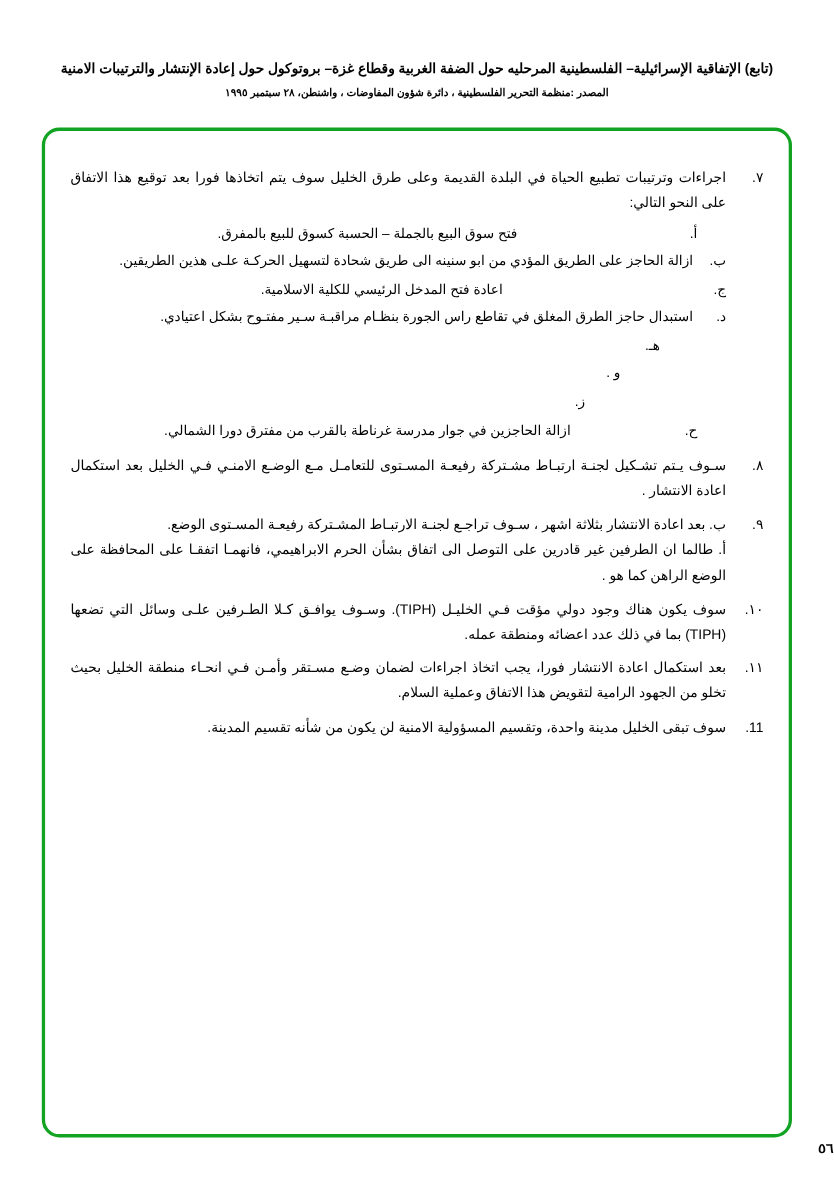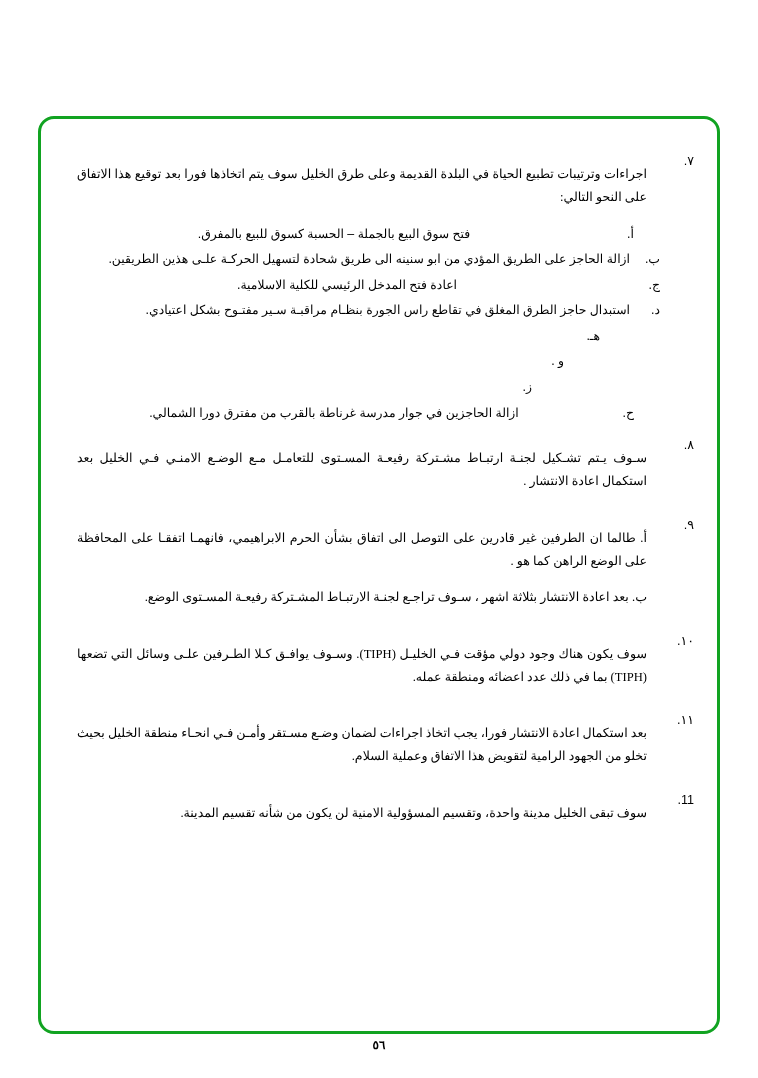--- a/index.html
+++ b/index.html
@@ -73,22 +73,21 @@
     width: 34px;
     text-align: right;
     padding-left: 6px;
     box-sizing: border-box;
     white-space: nowrap;
   }
   .clause-body {
     flex: 1 1 auto;
   }
   .clause-body p {
-    margin: 13px;
-    font-family: Liberation Serif, serif;
+    margin: 0;
   }
   .sublist {
     margin-top: 4px;
   }
   .subclause {
     display: flex;
     flex-direction: row;
     font-size: 12.4px;
     line-height: 1.9;
     margin-bottom: 2px;
@@ -108,30 +107,34 @@
   .indent-1 { padding-right: 26px; }
   .indent-2 { padding-right: 60px; }
   .indent-3 { padding-right: 96px; }
   .indent-4 { padding-right: 128px; }
   .justify { text-align: justify; text-align-last: right; }
   .page-number {
     position: absolute;
     bottom: 26px;
     left: 0;
     right: 0;
-    text-align: center;
     font-size: 12px;
     font-weight: bold;
+    font-family: Liberation Mono, monospace;
   }
 </style>
 </head>
 <body>
 
 <div class="page">
 
+  <div class="header-block">
+    <div class="header-title">(تابع) الإتفاقية الإسرائيلية– الفلسطينية المرحليه حول الضفة الغربية وقطاع غزة– بروتوكول حول إعادة الإنتشار والترتيبات الامنية</div>
+    <div class="header-source">المصدر :منظمة التحرير الفلسطينية ، دائرة شؤون المفاوضات ، واشنطن، ٢٨ سبتمبر ١٩٩٥</div>
+  </div>
 
   <div class="green-frame"></div>
 
   <div class="content">
 
     <div class="clause">
       <div class="clause-num">٧.</div>
       <div class="clause-body">
         <p class="justify">اجراءات وترتيبات تطبيع الحياة في البلدة القديمة وعلى طرق الخليل سوف يتم    اتخاذها فورا بعد توقيع هذا الاتفاق على النحو التالي:</p>
         <div class="sublist">
@@ -171,22 +174,22 @@
     <div class="clause">
       <div class="clause-num">٨.</div>
       <div class="clause-body">
         <p class="justify">سـوف يـتم تشـكيل لجنـة ارتبـاط مشـتركة رفيعـة المسـتوى للتعامـل مـع الوضـع الامنـي فـي الخليل بعد استكمال اعادة الانتشار .</p>
       </div>
     </div>
 
     <div class="clause">
       <div class="clause-num">٩.</div>
       <div class="clause-body">
+        <p class="justify">ب. بعد اعادة الانتشار بثلاثة اشهر ، سـوف تراجـع لجنـة الارتبـاط المشـتركة رفيعـة المسـتوى الوضع.</p>
         <p class="justify">أ. طالما ان الطرفين غير قادرين على التوصل الى اتفاق بشأن الحرم الابراهيمي، فانهمـا اتفقـا على المحافظة على الوضع الراهن كما هو .</p>
-        <p class="justify">ب. بعد اعادة الانتشار بثلاثة اشهر ، سـوف تراجـع لجنـة الارتبـاط المشـتركة رفيعـة المسـتوى الوضع.</p>
       </div>
     </div>
 
     <div class="clause">
       <div class="clause-num">١٠.</div>
       <div class="clause-body">
         <p class="justify">سوف يكون هناك وجود دولي  مؤقت فـي الخليـل (TIPH). وسـوف يوافـق كـلا الطـرفين علـى وسائل التي تضعها (TIPH) بما في ذلك عدد اعضائه ومنطقة عمله.</p>
       </div>
     </div>
 

